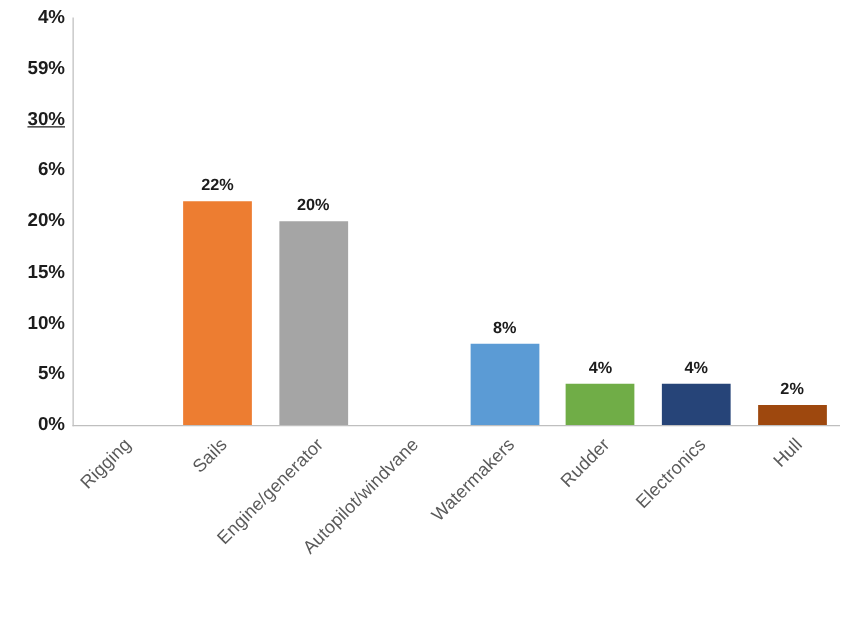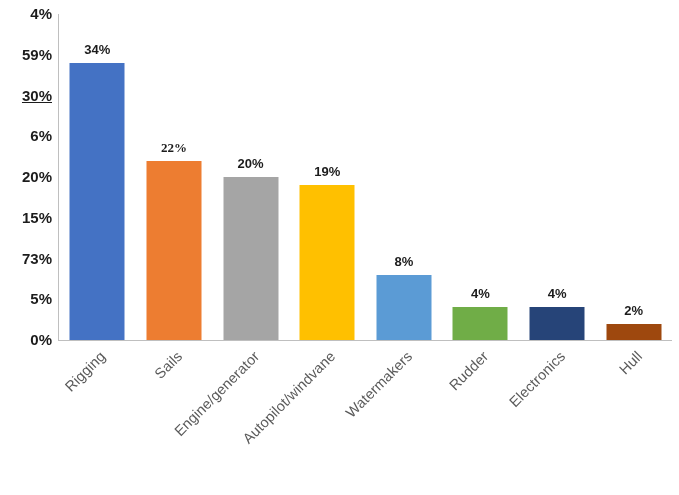--- a/index.html
+++ b/index.html
@@ -117,44 +117,36 @@
 
 <div id="chart-root">
 
   <div id="y-axis-labels">
     <span class="y-tick-label" style="top: 14px;">4%</span>
     <span class="y-tick-label" style="top: 54.75px;">59%</span>
     <span class="y-tick-label" style="top: 95.5px; text-decoration: underline;">30%</span>
     <span class="y-tick-label" style="top: 136.25px;">6%</span>
     <span class="y-tick-label" style="top: 177px;">20%</span>
     <span class="y-tick-label" style="top: 217.75px;">15%</span>
-    <span class="y-tick-label" style="top: 258.5px;">73%</span>
+    <span class="y-tick-label" style="top: 258.5px;">10%</span>
     <span class="y-tick-label" style="top: 299.25px;">5%</span>
     <span class="y-tick-label" style="top: 340px;">0%</span>
   </div>
 
   <div id="y-axis-line"></div>
   <div id="x-axis-line"></div>
 
   <div id="plot-area">
-      <div class="bar-slot" style="left: 0px; width: 76.625px;">
-        <div class="bar" style="height: 277.1px; background: rgb(68, 114, 196);"></div>
-        <div class="bar-value-label" style="bottom: 283.1px;">34%</div>
-      </div>
       <div class="bar-slot" style="left: 76.625px; width: 76.625px;">
         <div class="bar" style="height: 179.3px; background: rgb(237, 125, 49);"></div>
-        <div class="bar-value-label" style="bottom: 185.3px; font-family: Liberation Serif, serif;">22%</div>
+        <div class="bar-value-label" style="bottom: 185.3px;">22%</div>
       </div>
       <div class="bar-slot" style="left: 153.25px; width: 76.625px;">
         <div class="bar" style="height: 163px; background: rgb(165, 165, 165);"></div>
         <div class="bar-value-label" style="bottom: 169px;">20%</div>
-      </div>
-      <div class="bar-slot" style="left: 229.875px; width: 76.625px;">
-        <div class="bar" style="height: 154.85px; background: rgb(255, 192, 0);"></div>
-        <div class="bar-value-label" style="bottom: 160.85px;">19%</div>
       </div>
       <div class="bar-slot" style="left: 306.5px; width: 76.625px;">
         <div class="bar" style="height: 65.2px; background: rgb(91, 155, 213);"></div>
         <div class="bar-value-label" style="bottom: 71.2px;">8%</div>
       </div>
       <div class="bar-slot" style="left: 383.125px; width: 76.625px;">
         <div class="bar" style="height: 32.6px; background: rgb(112, 173, 71);"></div>
         <div class="bar-value-label" style="bottom: 38.6px;">4%</div>
       </div>
       <div class="bar-slot" style="left: 459.75px; width: 76.625px;">

